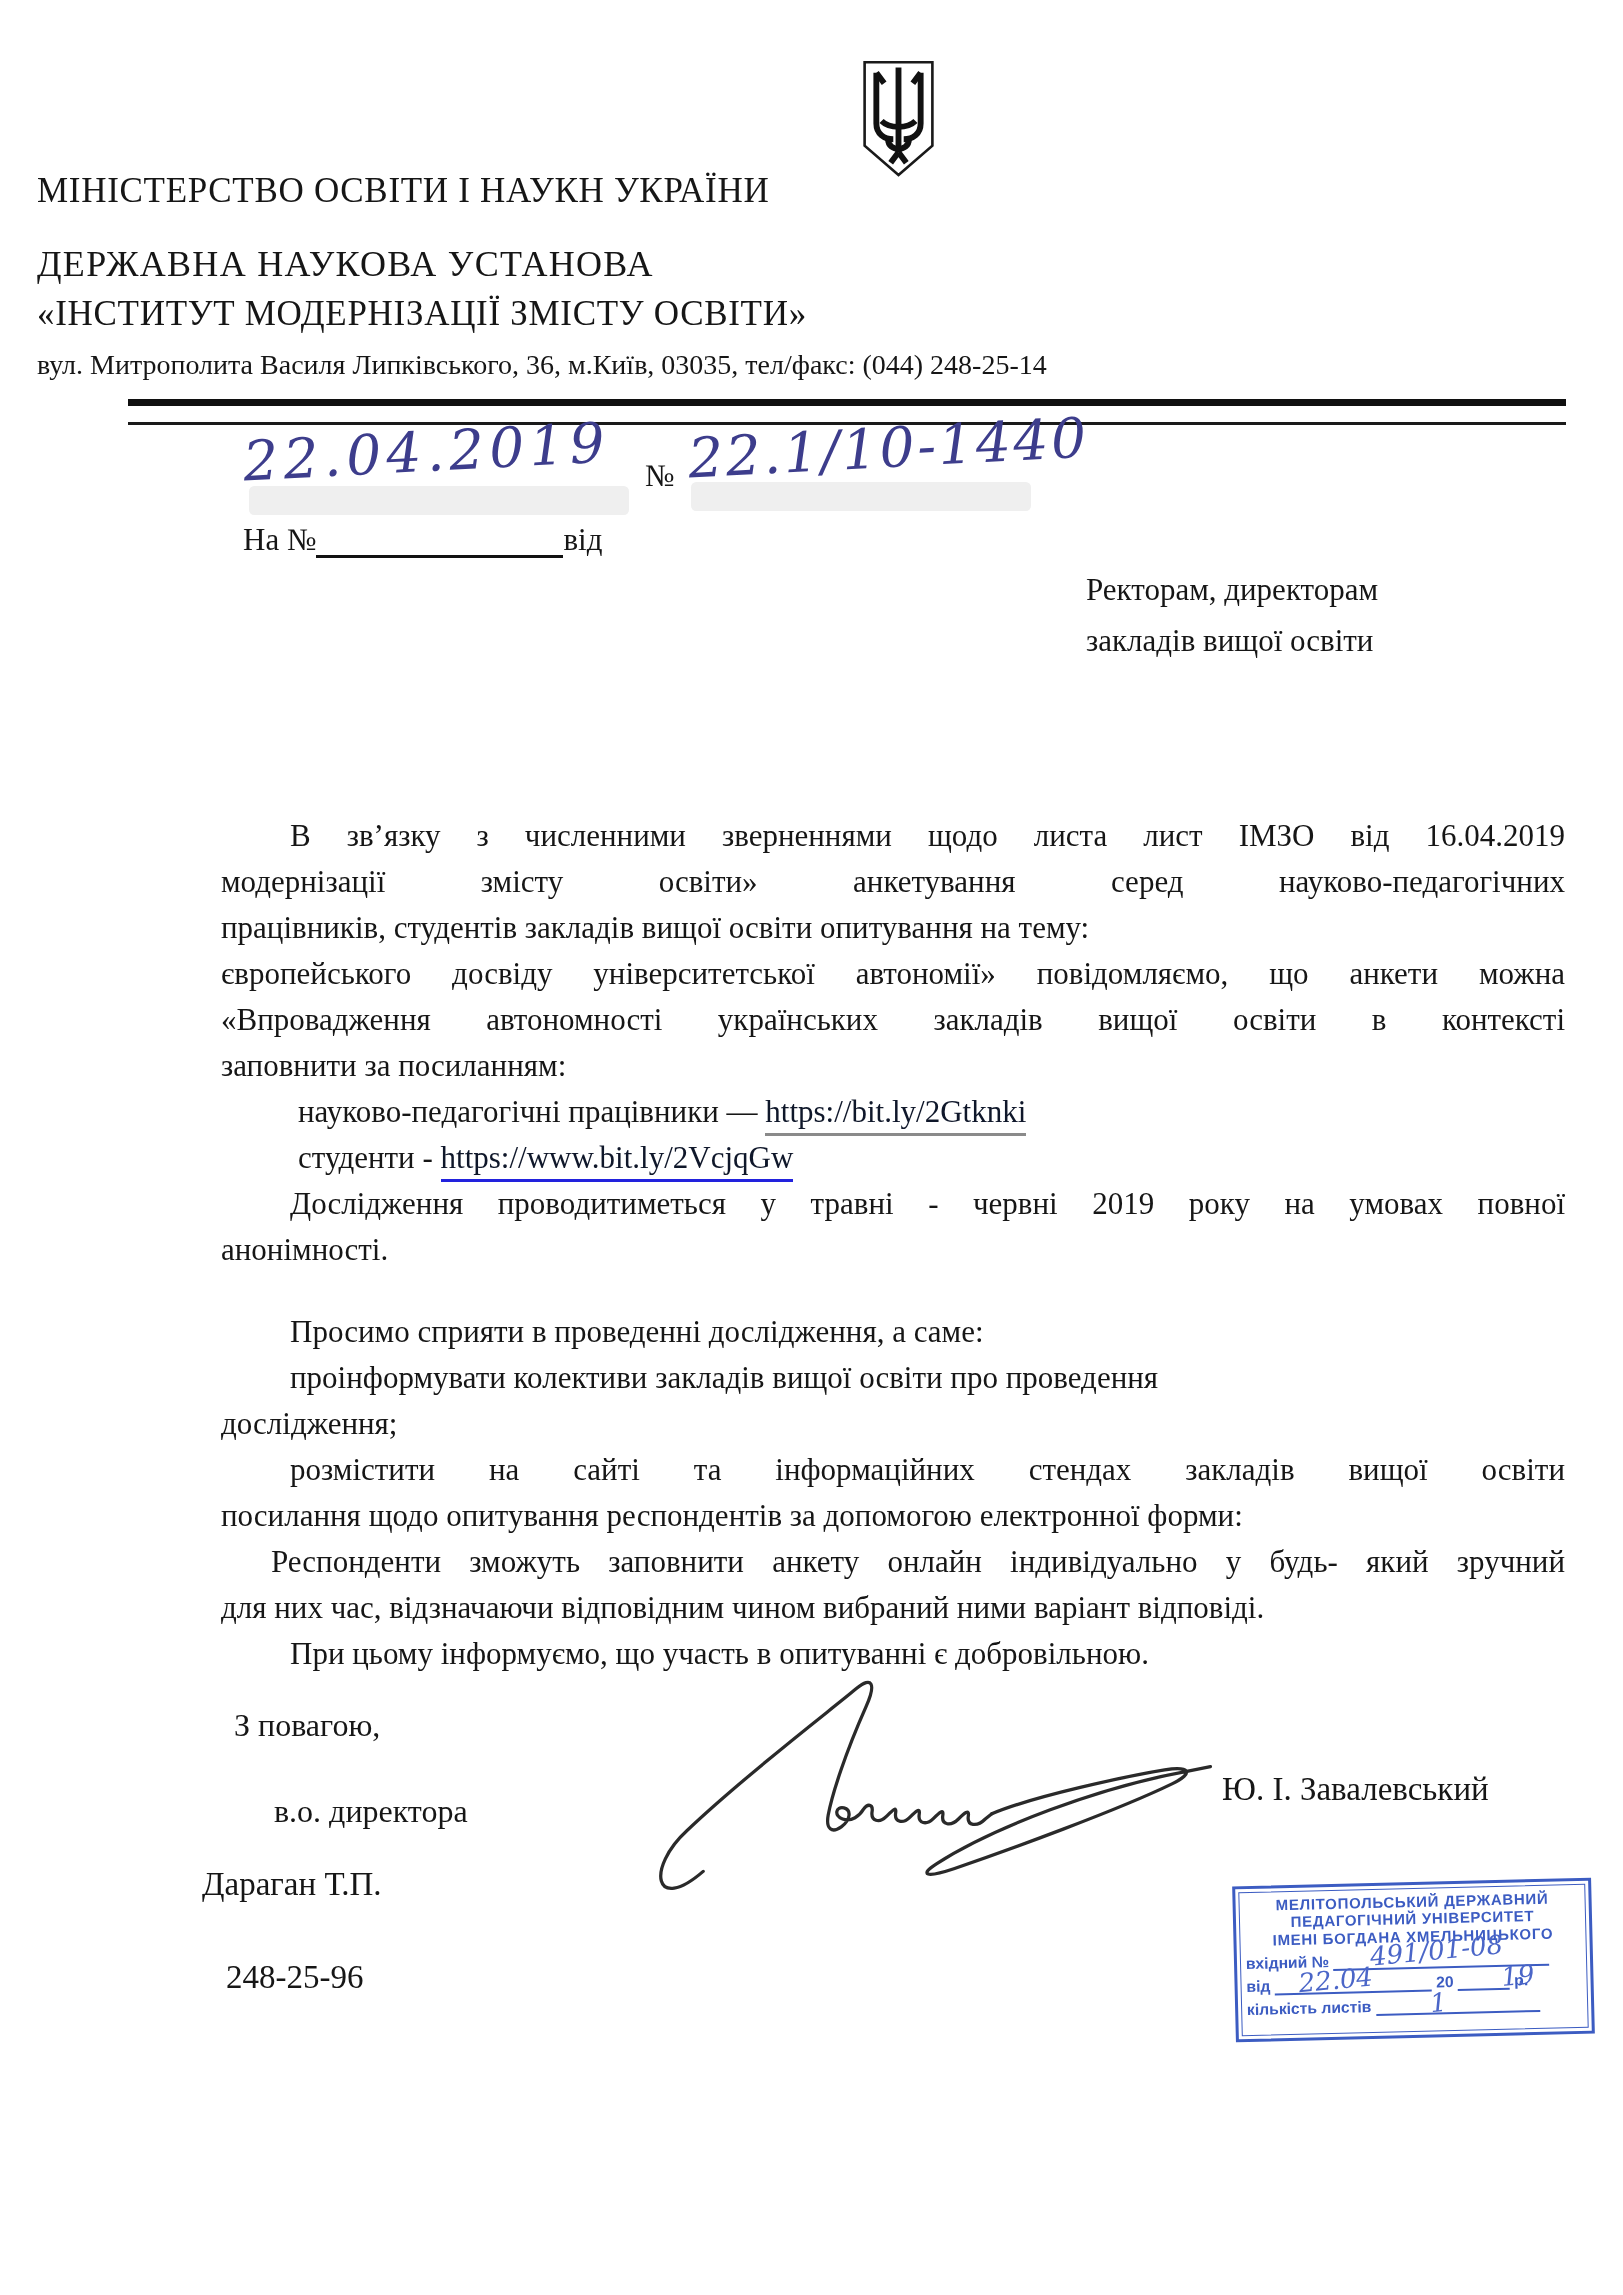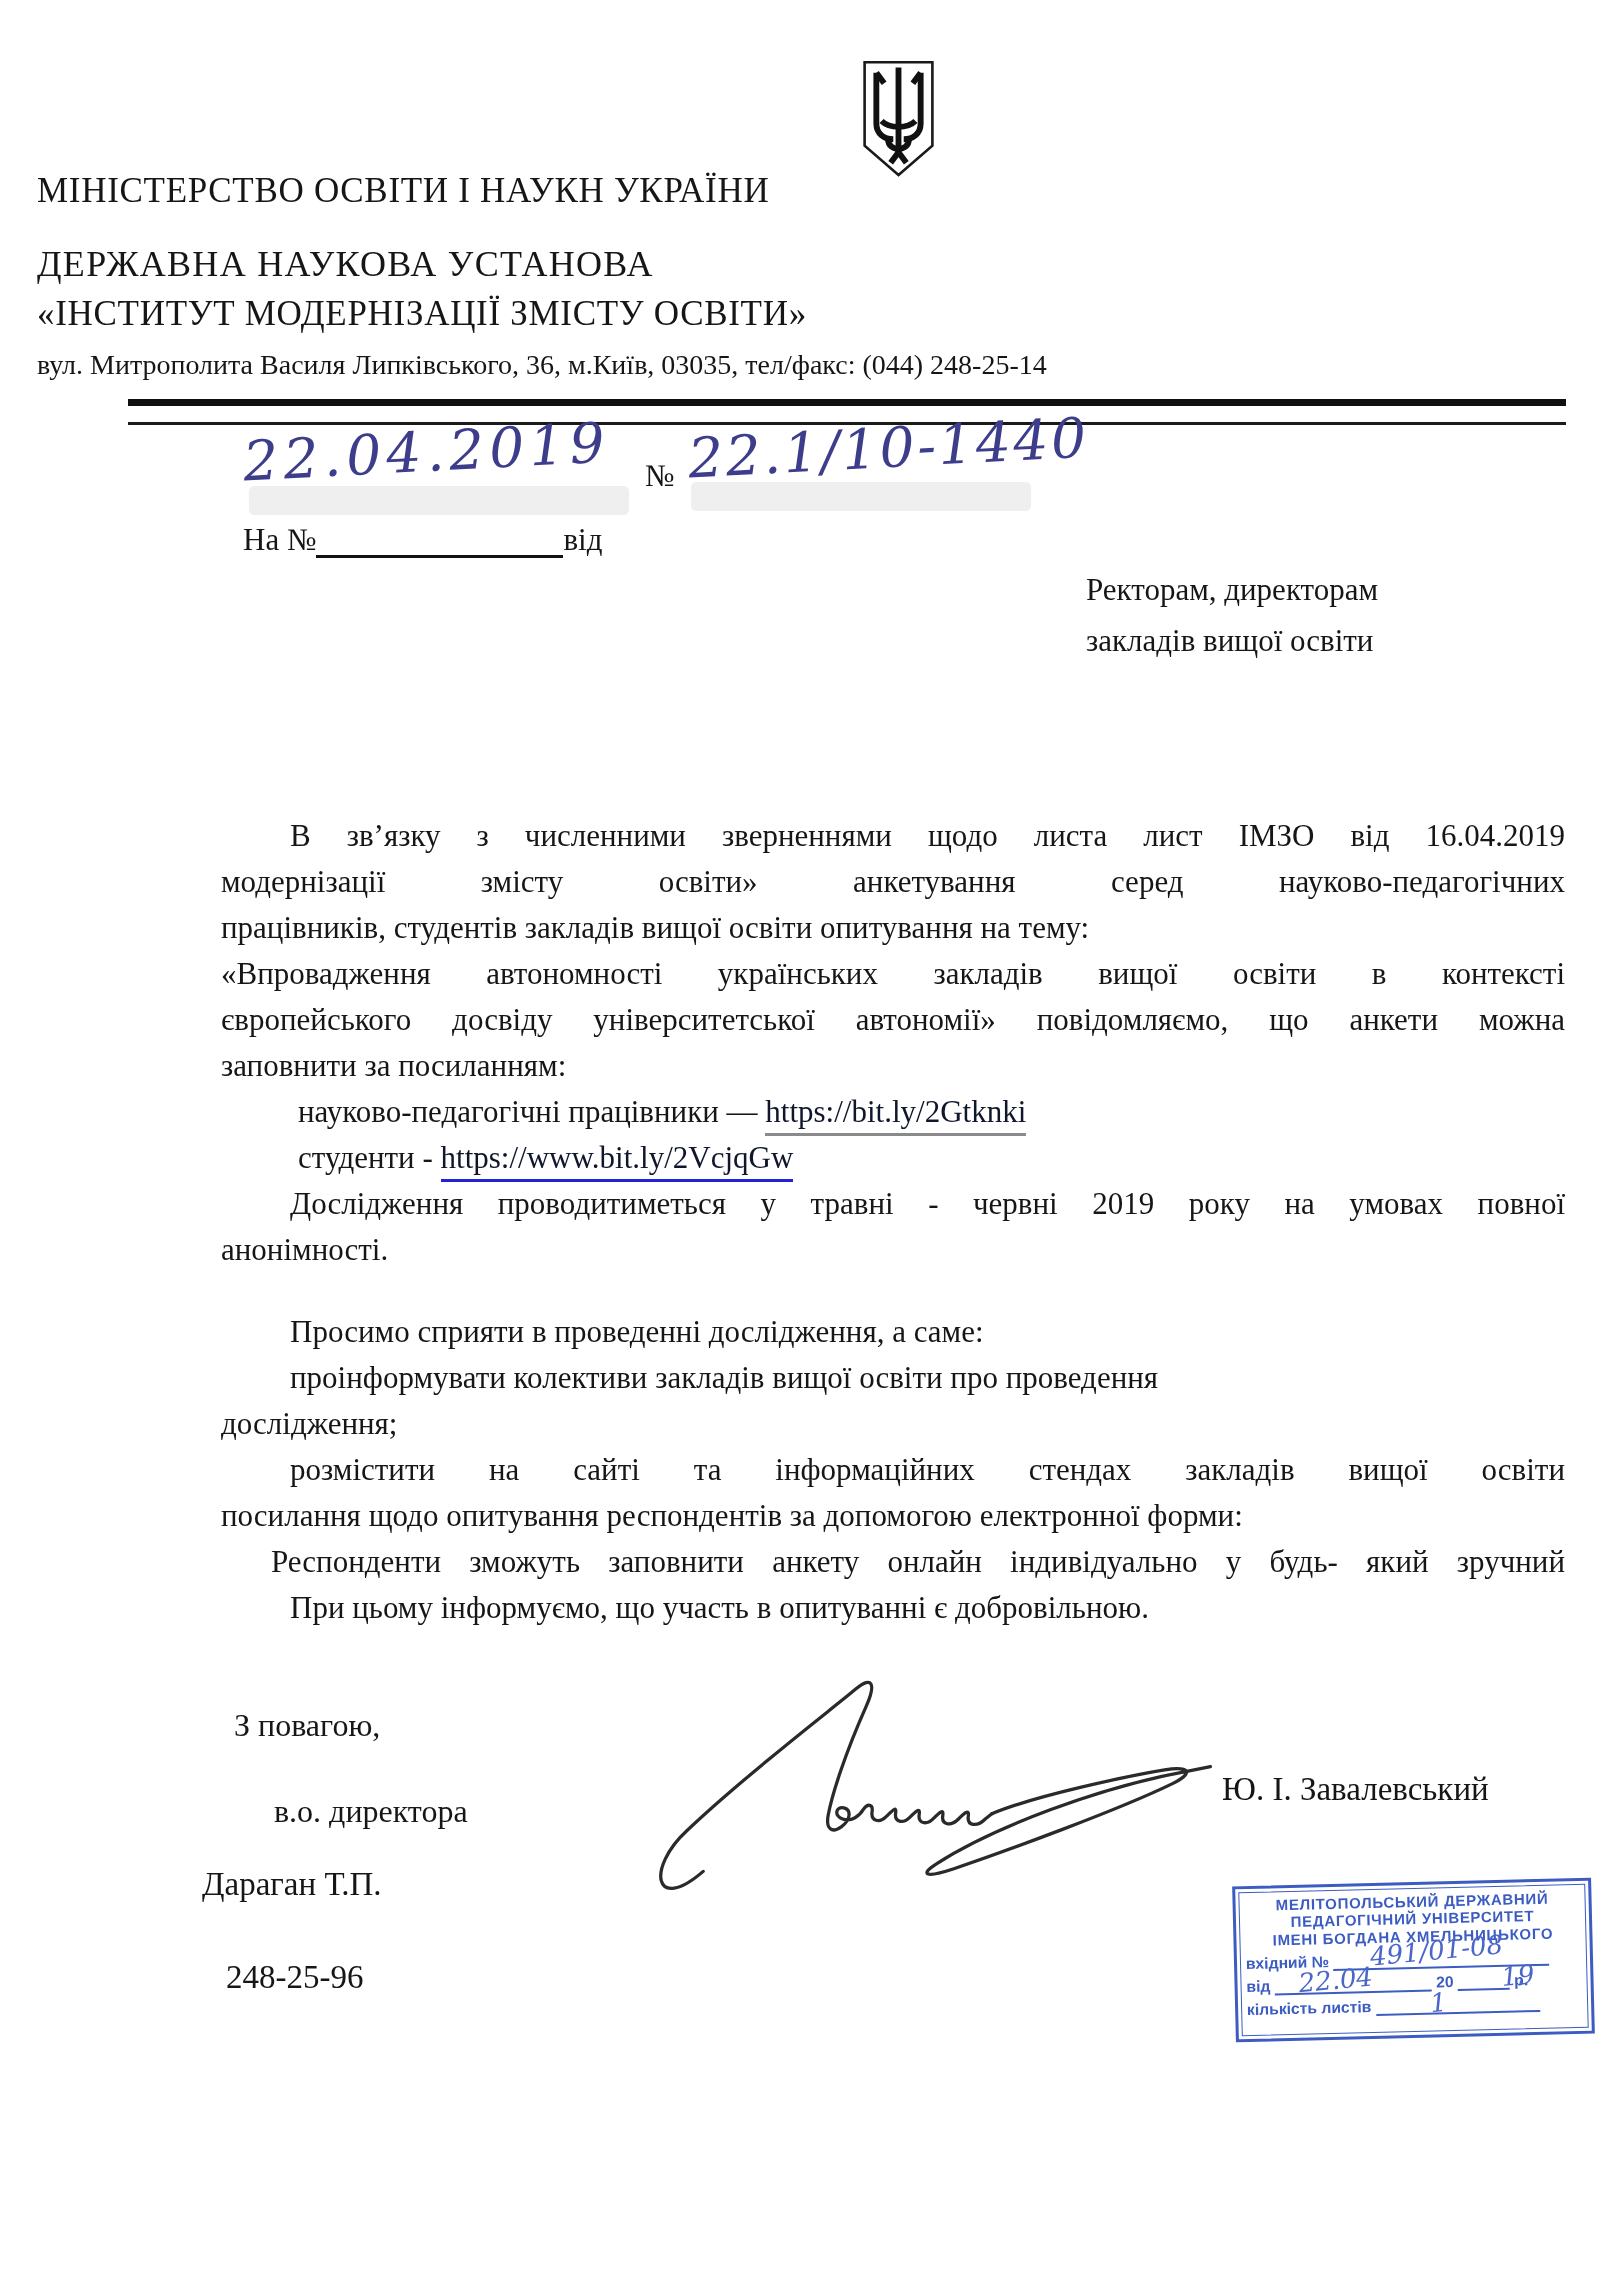--- a/index.html
+++ b/index.html
@@ -92,33 +92,34 @@
   <div class="addressee">
     <div>Ректорам, директорам</div>
     <div>закладів вищої освіти</div>
   </div>
 
 
   <div class="body">
       <div class="bline just" style="padding-left: 69px;">В зв’язку з численними зверненнями щодо листа лист ІМЗО від 16.04.2019</div>
       <div class="bline just">модернізації змісту освіти» анкетування серед науково-педагогічних</div>
       <div class="bline">працівників, студентів закладів вищої освіти опитування на тему:</div>
+      <div class="bline just">європейського досвіду університетської автономії» повідомляємо, що анкети можна</div>
       <div class="bline just">«Впровадження автономності українських закладів вищої освіти в контексті</div>
-      <div class="bline just">європейського досвіду університетської автономії» повідомляємо, що анкети можна</div>
       <div class="bline">заповнити за посиланням:</div>
       <div class="bline" style="padding-left: 77px;"><span>науково-педагогічні працівники — </span><a class="blink gray-underline" href="#">https://bit.ly/2Gtknki</a></div>
       <div class="bline" style="padding-left: 77px;"><span>студенти - </span><a class="blink" href="#">https://www.bit.ly/2VcjqGw</a></div>
       <div class="bline just" style="padding-left: 69px;">Дослідження проводитиметься у травні - червні 2019 року на умовах повної</div>
       <div class="bline">анонімності.</div>
       <div class="bline" style="padding-left: 69px; margin-top: 36px;">Просимо сприяти в проведенні дослідження, а саме:</div>
       <div class="bline" style="padding-left: 69px;">проінформувати колективи закладів вищої освіти про  проведення</div>
       <div class="bline">дослідження;</div>
       <div class="bline just" style="padding-left: 69px;">розмістити  на сайті та інформаційних    стендах  закладів вищої освіти</div>
       <div class="bline">посилання  щодо опитування респондентів за допомогою електронної форми:</div>
       <div class="bline just" style="padding-left: 50px;">Респонденти зможуть заповнити анкету онлайн індивідуально у будь- який зручний</div>
+      <div class="bline">для них час, відзначаючи відповідним чином вибраний ними варіант відповіді.</div>
       <div class="bline" style="padding-left: 69px;">При цьому інформуємо, що участь в опитуванні є добровільною.</div>
     </div>
 
   <div class="sal">З повагою,</div>
   <div class="pos">в.о. директора</div>
   <div class="sig-name">Ю. І. Завалевський</div>
 
   <svg class="sig-svg" viewBox="0 0 880 330">
     <g fill="none" stroke="#2a2a2a" stroke-width="5" stroke-linecap="round">
       <path d="M95 300 C 20 365 8 295 70 238 C 160 152 292 52 330 20 C 352 2 360 12 344 48 C 312 120 292 182 286 214 C 282 236 292 242 306 232 C 320 222 322 206 310 203 C 298 200 294 215 308 220 C 322 225 334 215 340 205 C 346 196 355 197 353 209 C 351 223 364 227 375 216 C 383 208 391 199 389 211 C 387 225 400 228 411 217 C 419 209 427 201 425 213 C 423 227 436 230 447 219 C 455 211 463 203 461 215 C 459 229 473 232 485 220 C 494 211 502 204 500 216 C 498 230 513 233 526 220 L 536 212"></path>

